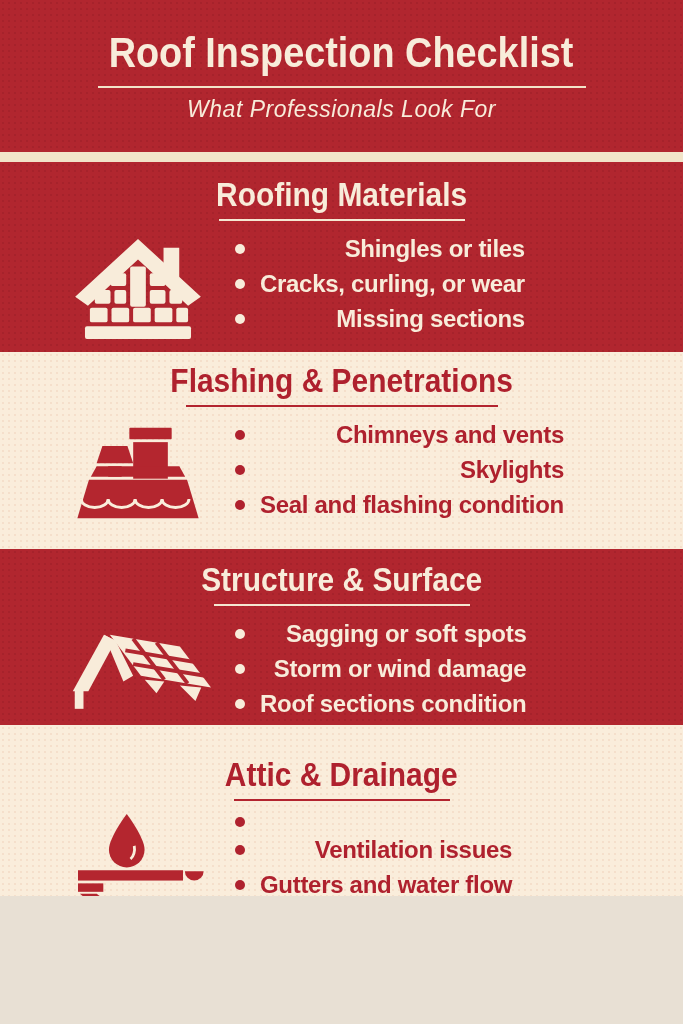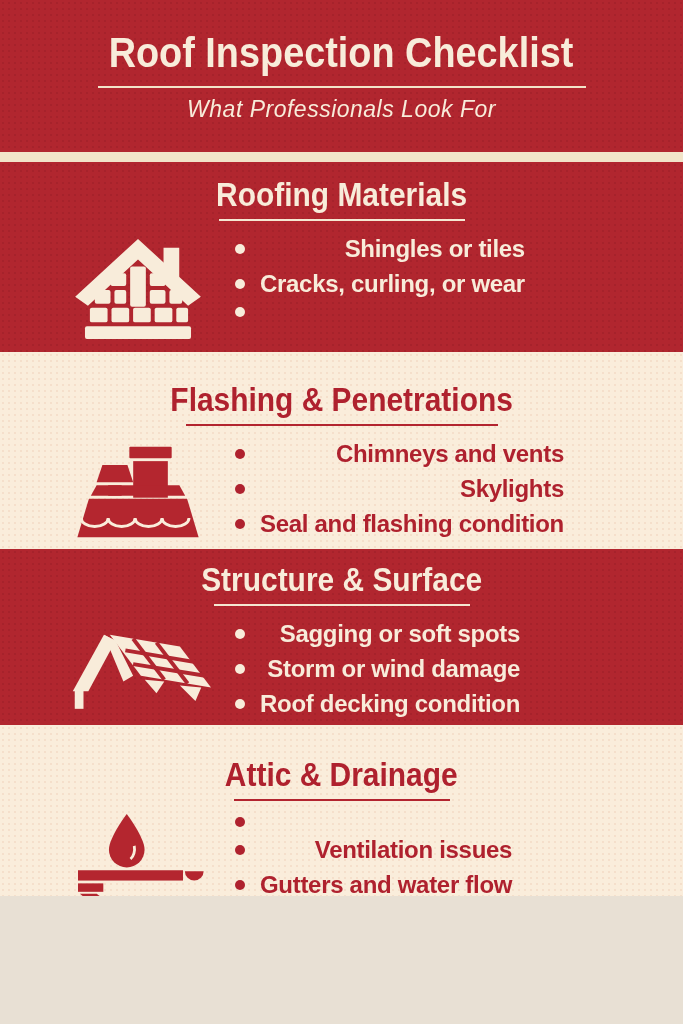--- a/index.html
+++ b/index.html
@@ -27,21 +27,21 @@
   .subtitle{margin-top:8px;text-align:center;font-style:italic;font-size:23px;font-weight:500;color:#F8ECDA;letter-spacing:.5px;}
   .stripe{top:152px;height:10px;background:#F2E4C9;}
   
   .sec h2{margin:0;text-align:center;font-size:34px;font-weight:bold;white-space:nowrap;}
   .sec .underline{height:2px;margin:5px auto 0;}
   .red-band h2{color:#F8ECDA;}
   .red-band .underline{background:#F5E8D2;}
   .cream-band h2{color:#AF212E;}
   .cream-band .underline{background:#B3242F;}
   .s1{top:162px;height:190px;}  .s1 h2{padding-top:13px;} .s1 .underline{width:246px;}
-  .s2{top:352px;height:197px;}  .s2 h2{padding-top:28px;} .s2 .underline{width:312px;}
+  .s2{top:352px;height:197px;}  .s2 h2{padding-top:9px;} .s2 .underline{width:312px;}
   .s3{top:549px;height:176px;}  .s3 h2{padding-top:11px;text-decoration:underline;} .s3 .underline{width:256px;}
   .s4{top:725px;height:299px;}  .s4 h2{padding-top:30px;} .s4 .underline{width:216px;}
   .content{display:flex;align-items:flex-start;margin-top:13px;}
   .icon-col{flex:none;width:230px;padding-left:45px;box-sizing:border-box;display:flex;justify-content:center;align-items:flex-start;}
   .icon-col svg{display:block;}
   ul.checklist{list-style:none;margin:3px 0 0 0;padding:0 0 0 5px;}
   ul.checklist li{display:flex;align-items:center;margin:0 0 11px 0;font-size:24px;font-weight:bold;line-height:1;letter-spacing:-.3px;white-space:nowrap;justify-content:space-between;}
   .red-band li{color:#F8ECDA;}
   .cream-band li{color:#AF212E;}
   .dot{flex:none;width:10px;height:10px;border-radius:50%;margin-right:15px;}
@@ -90,20 +90,21 @@
         <li>
             <span class="dot"></span>
             <span>Shingles or tiles</span>
           </li>
         <li>
             <span class="dot"></span>
             <span>Cracks, curling, or wear</span>
           </li>
         <li>
             <span class="dot"></span>
+            <span>Missing sections</span>
           </li>
       </ul>
     </div>
   </div>
 
   <div class="band cream-band sec s2">
     <h2><span class="squeeze">Flashing &amp; Penetrations</span></h2>
     <div class="underline"></div>
     <div class="content">
       <div class="icon-col">
@@ -171,21 +172,21 @@
         <li>
             <span class="dot"></span>
             <span>Sagging or soft spots</span>
           </li>
         <li>
             <span class="dot"></span>
             <span>Storm or wind damage</span>
           </li>
         <li>
             <span class="dot"></span>
-            <span>Roof decking condition</span>
+            <span>Roof sections condition</span>
           </li>
       </ul>
     </div>
   </div>
 
   <div class="band cream-band sec s4">
     <h2><span class="squeeze">Attic &amp; Drainage</span></h2>
     <div class="underline"></div>
     <div class="content">
       <div class="icon-col">

